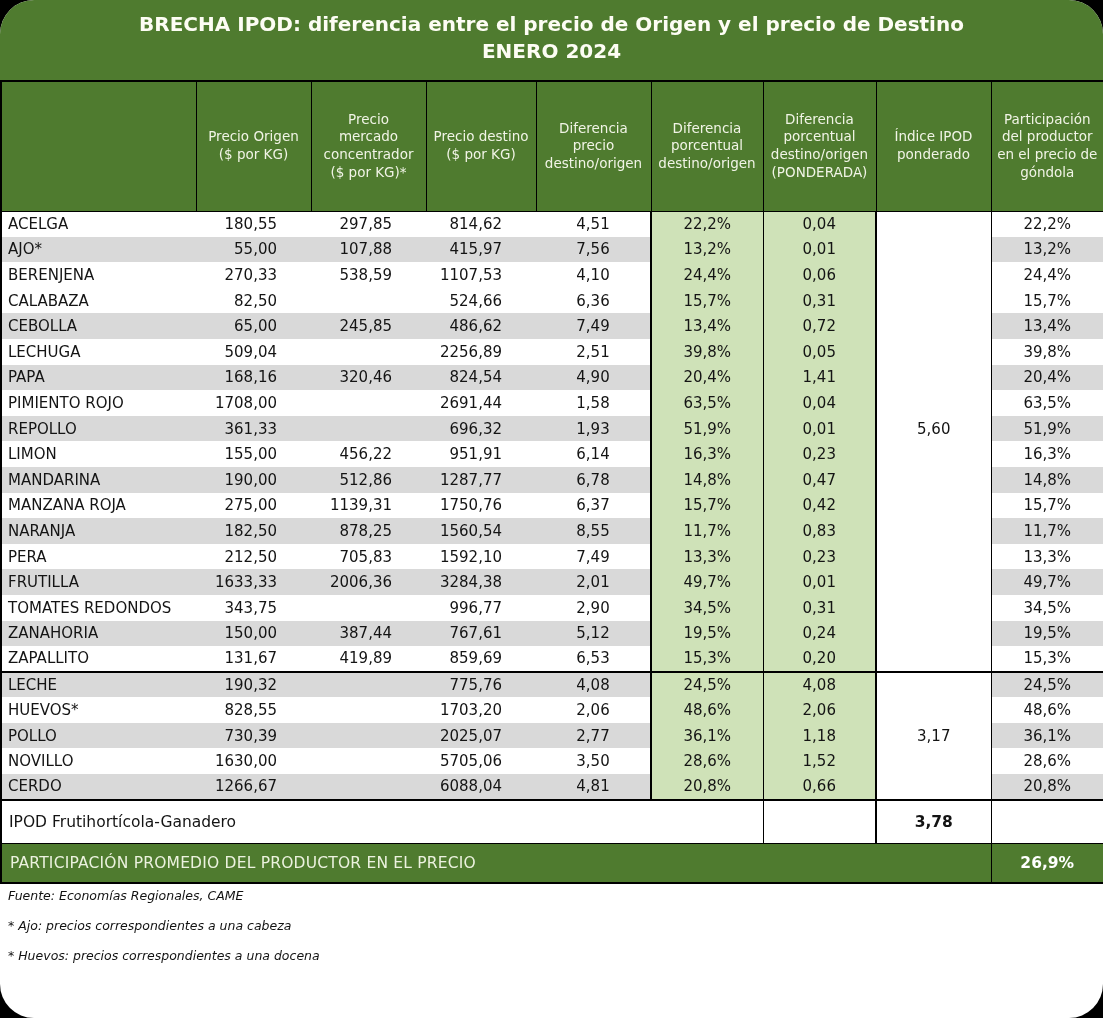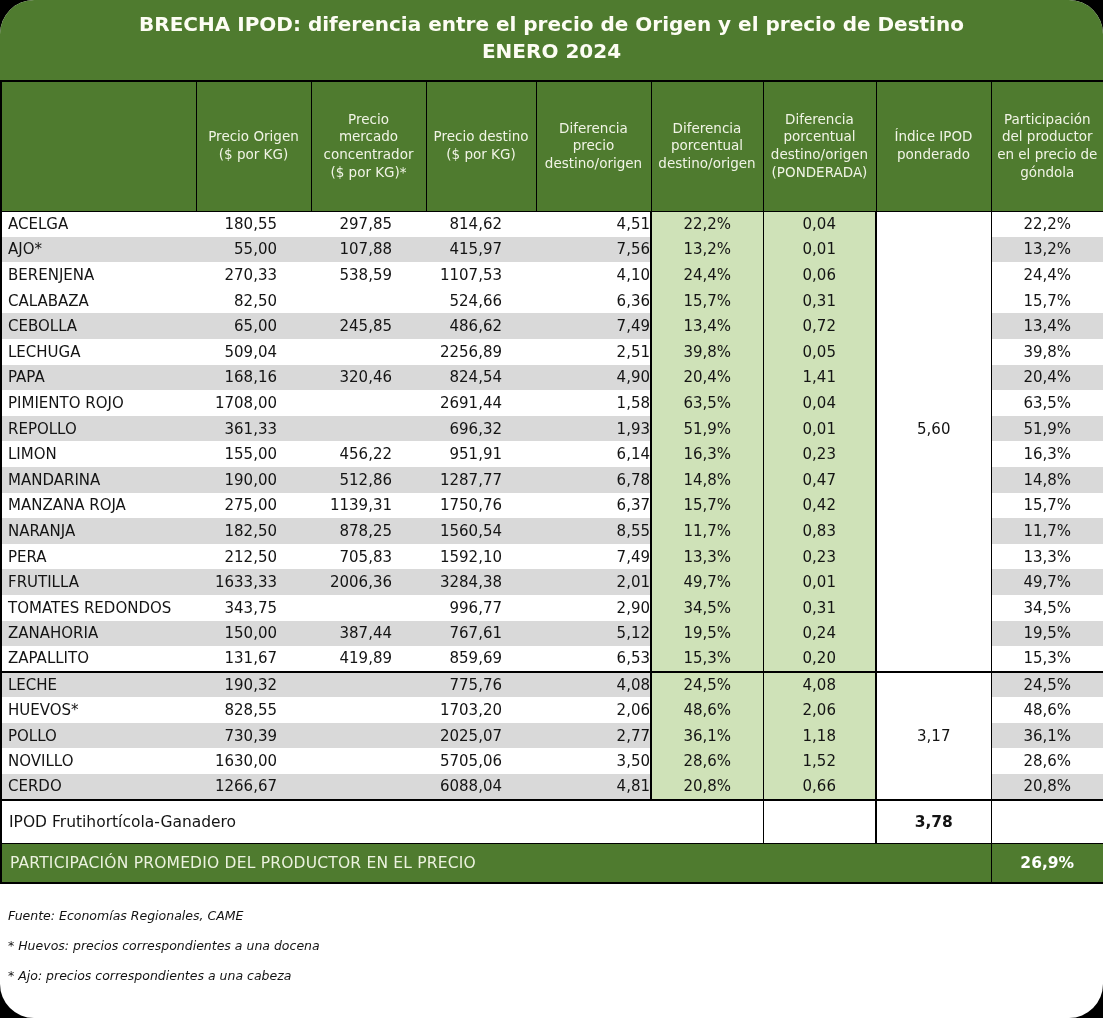--- a/index.html
+++ b/index.html
@@ -17,37 +17,37 @@
   table{border-collapse:collapse;table-layout:fixed;width:1103px;border:2px solid #000;}
   th{
     background:var(--green);color:#f1f4e6;font-weight:normal;font-size:13.5px;
     line-height:1.32;border:1.5px solid #000;vertical-align:middle;text-align:center;
     padding:2px 5px;box-sizing:border-box;
   }
   tr.head{height:130px;}
   td{font-size:15px;color:#141414;height:25.6px;padding:0;box-sizing:border-box;vertical-align:middle;white-space:nowrap;overflow:hidden;}
   .c-name{text-align:left;padding-left:6px;}
   .c-num{text-align:right;padding-right:34px;}
-  .c-dif{text-align:right;}
+  .c-dif{text-align:center;}
   .c-pct{background:var(--lgreen);border-left:2px solid #000;border-right:1px solid #000;text-align:center;}
   .c-pond{background:var(--lgreen);border-right:2px solid #000;text-align:center;}
   .c-ipod{border-right:1.5px solid #000;text-align:center;font-weight:normal;background:#fff;}
   .c-part{text-align:center;}
   tr.zebra td.z{background:var(--zgray);}
   tr.sec td{border-top:2px solid #000;}
   tr.ipod-row{height:44px;}
   tr.ipod-row td{border-top:2px solid #000;font-size:15.5px;margin-left:48px;}
   tr.ipod-row .lab{text-align:left;padding-left:7px;}
   tr.ipod-row .e7{border-left:1px solid #000;}
   tr.ipod-row .v8{border-left:2px solid #000;border-right:1.5px solid #000;text-align:center;font-weight:bold;}
   tr.gbar{height:39px;}
   tr.gbar td{background:var(--green);border-top:1.5px solid #000;}
   tr.gbar .glabel{color:#ecf2df;font-size:15.5px;text-align:left;padding-left:8px;letter-spacing:.2px;}
   tr.gbar .gval{color:#ffffff;font-weight:bold;font-size:15.5px;text-align:center;border-left:1px solid #000;}
-  .footnotes{padding:24px 0 0 8px;}
+  .footnotes{padding:4px 0 0 8px;}
   .footnotes p{margin:0 0 15px 0;font-style:italic;font-size:12.5px;color:#121212;}
 </style>
 </head>
 <body>
 
 <div class="card" style="--green: #4f7b2f; --lgreen: #cfe2b8; --zgray: #d9d9d9;">
 
   <div class="title-band">
     <div class="t1">BRECHA IPOD: diferencia entre el precio de Origen y el precio de Destino</div>
     <div class="t2">ENERO 2024</div>
@@ -342,17 +342,17 @@
       </tr>
       <tr class="gbar">
         <td class="glabel" colspan="8">PARTICIPACIÓN PROMEDIO DEL PRODUCTOR EN EL PRECIO</td>
         <td class="gval">26,9%</td>
       </tr>
     </tfoot>
   </table>
 
   <div class="footnotes">
     <p>Fuente: Economías Regionales, CAME</p>
+    <p>* Ajo: precios correspondientes a una cabeza</p>
     <p>* Huevos: precios correspondientes a una docena</p>
-    <p>* Ajo: precios correspondientes a una cabeza</p>
   </div>
 
 </div>
 
 </body></html>

